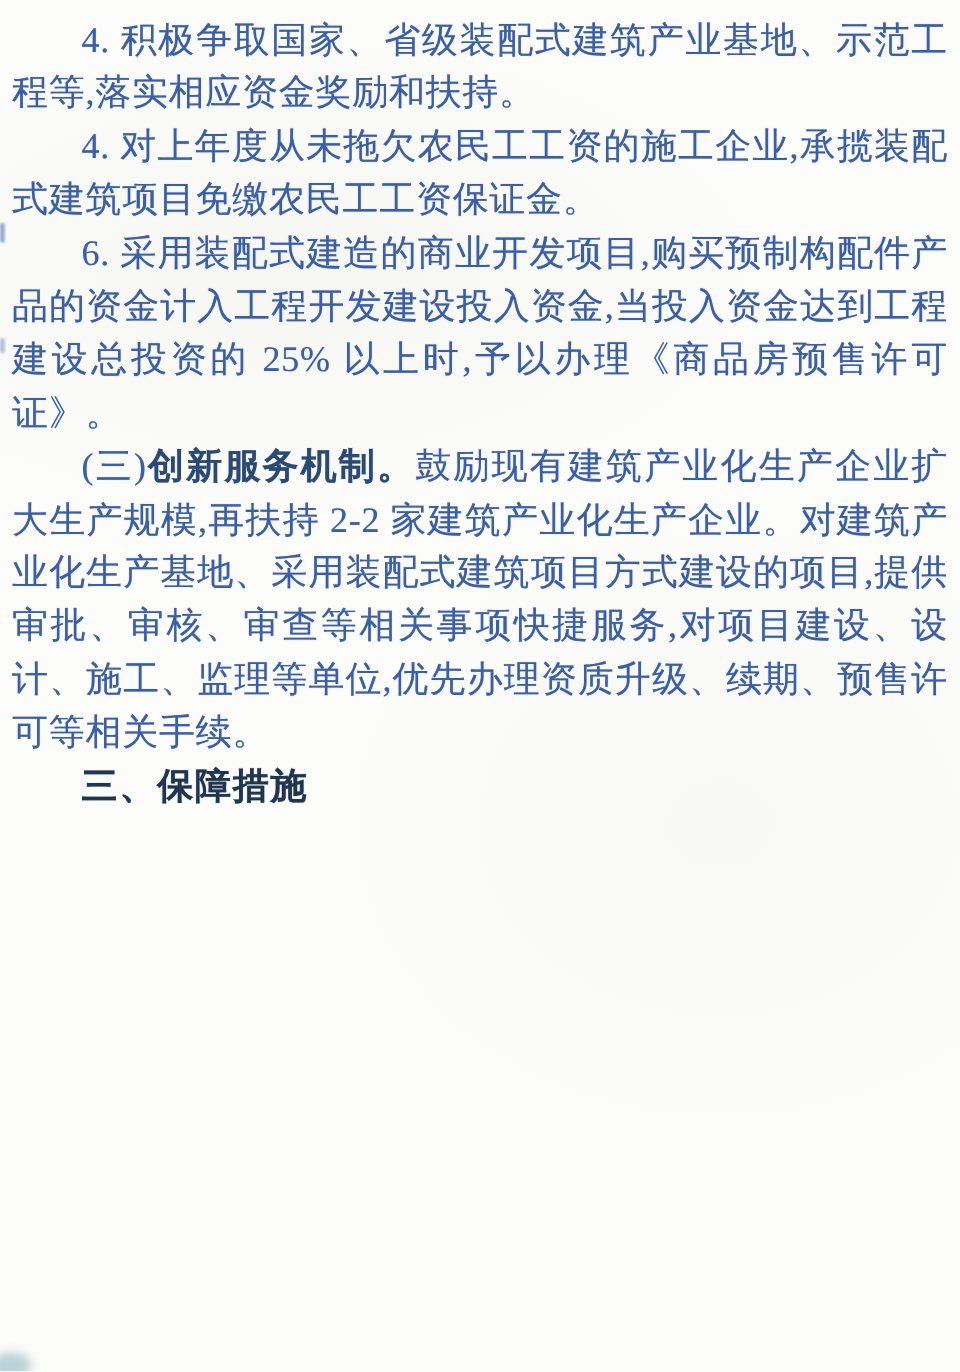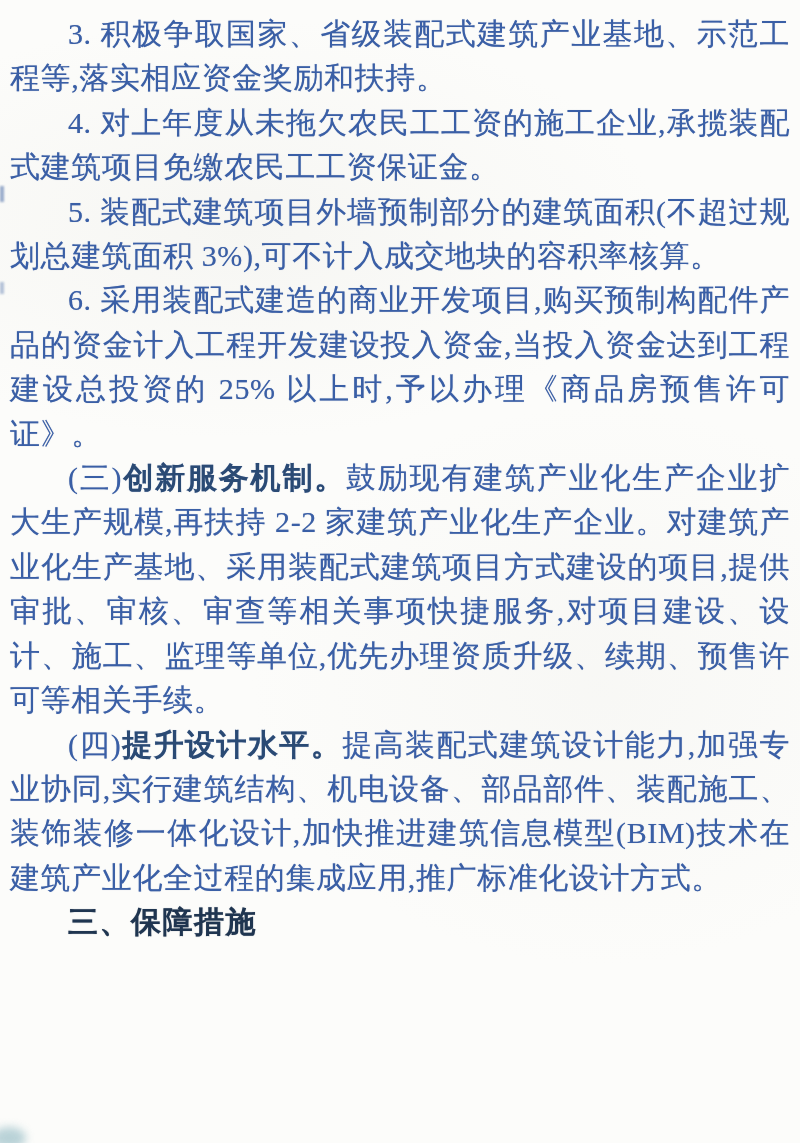--- a/index.html
+++ b/index.html
@@ -76,24 +76,22 @@
     filter: blur(1px);
   }
   .edge-artifact.a1 { top: 186px; }
   .edge-artifact.a2 { top: 282px; height: 12px; opacity: 0.4; }
 </style>
 </head>
 <body>
 
 <div class="page">
   <div class="doc">
-      <p class="para body"><span>3. 积极争取国家、省级装配式建筑产业基地、示范工程等,落实相应资金奖励和扶持。</span></p>
+      <p class="para body"><span>4. 积极争取国家、省级装配式建筑产业基地、示范工程等,落实相应资金奖励和扶持。</span></p>
       <p class="para body"><span>4. 对上年度从未拖欠农民工工资的施工企业,承揽装配式建筑项目免缴农民工工资保证金。</span></p>
-      <p class="para body"><span>5. 装配式建筑项目外墙预制部分的建筑面积(不超过规划总建筑面积 3%),可不计入成交地块的容积率核算。</span></p>
       <p class="para body"><span>6. 采用装配式建造的商业开发项目,购买预制构配件产品的资金计入工程开发建设投入资金,当投入资金达到工程建设总投资的 25% 以上时,予以办理《商品房预售许可证》。</span></p>
       <p class="para body"><span>(三)</span><span class="lead">创新服务机制。</span><span>鼓励现有建筑产业化生产企业扩大生产规模,再扶持 2-2 家建筑产业化生产企业。对建筑产业化生产基地、采用装配式建筑项目方式建设的项目,提供审批、审核、审查等相关事项快捷服务,对项目建设、设计、施工、监理等单位,优先办理资质升级、续期、预售许可等相关手续。</span></p>
-      <p class="para body"><span>(四)</span><span class="lead">提升设计水平。</span><span>提高装配式建筑设计能力,加强专业协同,实行建筑结构、机电设备、部品部件、装配施工、装饰装修一体化设计,加快推进建筑信息模型(BIM)技术在建筑产业化全过程的集成应用,推广标准化设计方式。</span></p>
       <p class="para heading"><span>三、保障措施</span></p>
     </div>
   <div class="edge-artifact a1"></div>
   <div class="edge-artifact a2"></div>
   <div class="smudge"></div>
 </div>
 
 </body></html>

